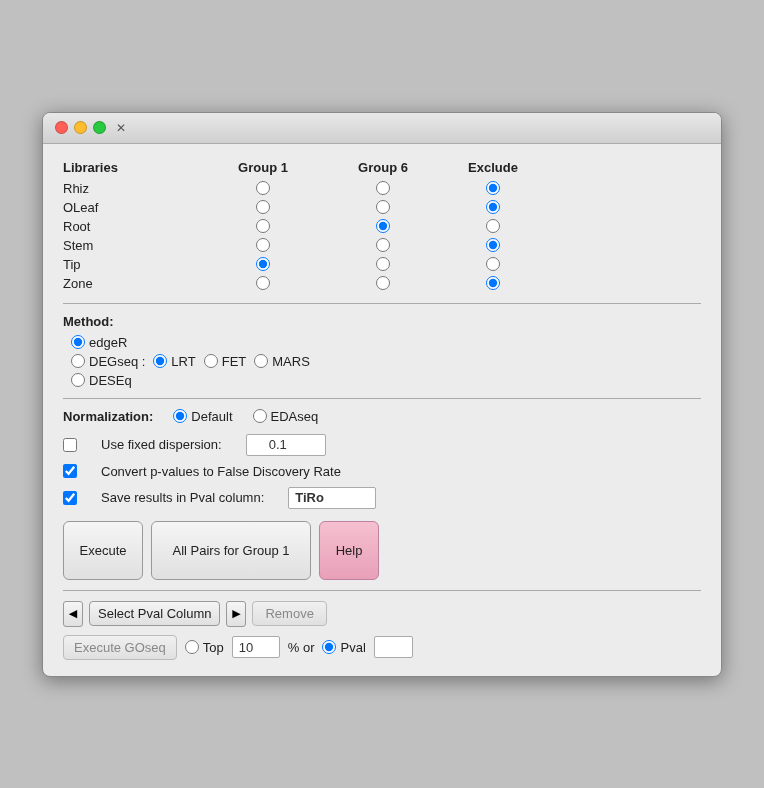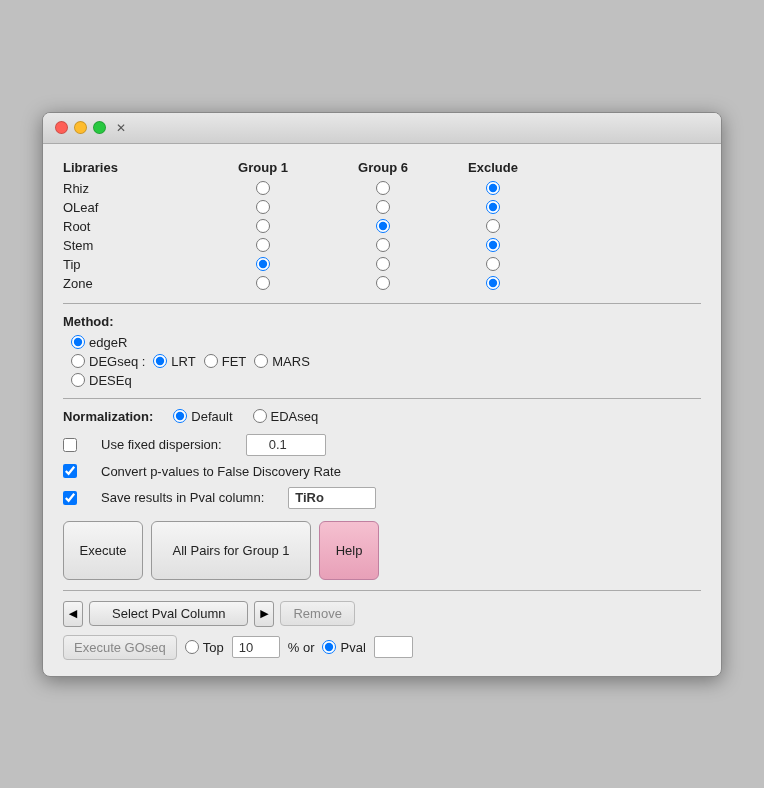--- a/index.html
+++ b/index.html
@@ -209,21 +209,21 @@
       border: 1px solid #999;
       background: linear-gradient(to bottom, #f5f5f5, #e0e0e0);
       cursor: pointer;
       display: flex;
       align-items: center;
       justify-content: center;
       font-size: 11px;
       border-radius: 3px;
     }
     .select-pval-btn {
-      padding: 4px 22px;
+      padding: 4px 8px;
       font-size: 13px;
       border: 1px solid #999;
       background: linear-gradient(to bottom, #f5f5f5, #e0e0e0);
       color: #222;
       cursor: pointer;
       border-radius: 4px;
     }
     .remove-btn {
       padding: 4px 12px;
       font-size: 13px;

